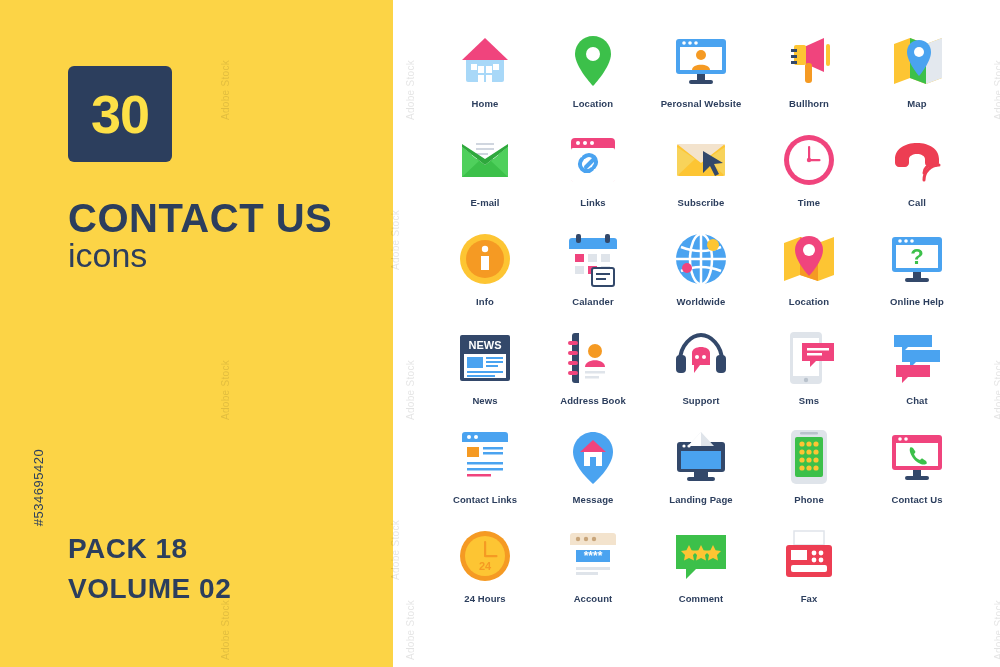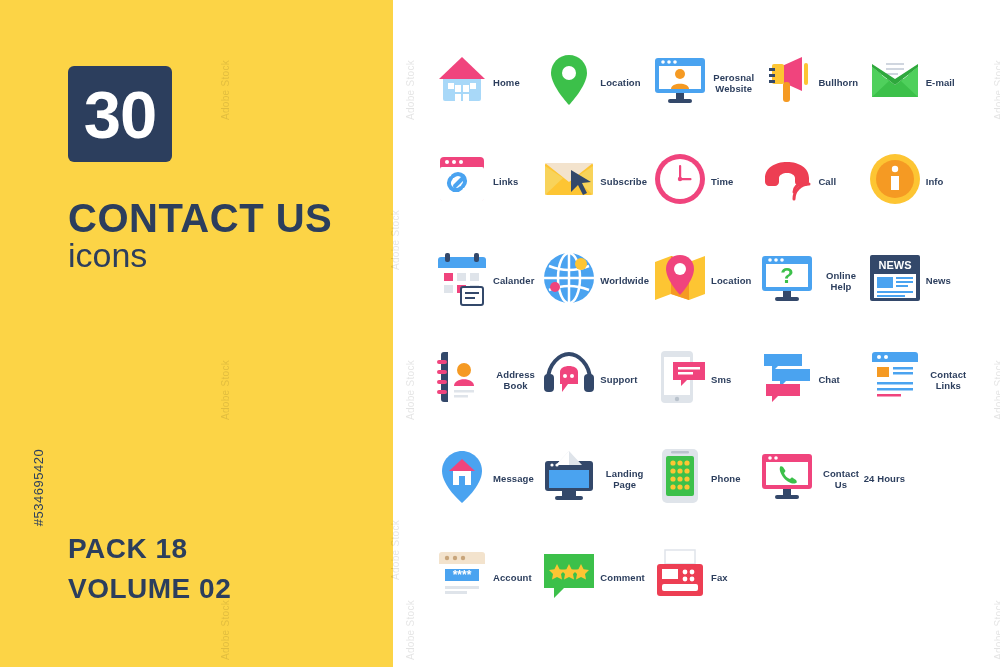--- a/index.html
+++ b/index.html
@@ -21,22 +21,22 @@
     background: #fcd446;
   }
   #badge {
     position: absolute; left: 68px; top: 66px;
     width: 104px; height: 96px;
     background: #2c3e5d;
     border-radius: 6px;
     display: flex; align-items: center; justify-content: center;
   }
   #badge-number {
-    color: #ffffff;
-    font-size: 67px;
+    color: #fde047;
+    font-size: 54px;
     font-weight: bold;
     letter-spacing: -1px;
     line-height: 1;
   }
   #title-main {
     position: absolute; left: 68px; top: 196px;
     color: #2c3e5d;
     font-size: 40px;
     font-weight: bold;
     letter-spacing: 0.5px;
@@ -76,21 +76,21 @@
     position: absolute;
     left: 38px; top: 30px;
     width: 540px;
     display: grid;
     grid-template-columns: repeat(5, 1fr);
     grid-template-rows: repeat(6, 99px);
     row-gap: 0px;
   }
   .icon-cell {
     display: flex;
-    flex-direction: row;
+    flex-direction: column;
     align-items: center;
     justify-content: flex-start;
   }
   .icon-art {
     width: 62px; height: 62px;
     position: relative;
   }
   .icon-label {
     margin-top: 6px;
     font-size: 9.5px;
@@ -184,20 +184,32 @@
             <rect x="13" y="19" width="6" height="3" fill="#33486a"></rect>
             <rect x="13" y="25" width="6" height="3" fill="#33486a"></rect>
             <rect x="13" y="31" width="6" height="3" fill="#33486a"></rect>
             <rect x="27" y="33" width="7" height="20" rx="3" fill="#f59a23"></rect>
             <path d="M50 16 L50 34" stroke="#fdc533" stroke-width="4" stroke-linecap="round"></path>
           </svg>
         </div>
         <div class="icon-label">Bullhorn</div>
       </div>
 
+      <div class="icon-cell">
+        <div class="icon-art">
+          <svg viewBox="0 0 62 62" width="62" height="62">
+            <path d="M8 14 L24 8 L40 14 L56 8 L56 48 L40 54 L24 48 L8 54 Z" fill="#fdc533"></path>
+            <path d="M24 8 L40 14 L40 54 L24 48 Z" fill="#3cc04a"></path>
+            <path d="M40 14 L56 8 L56 48 L40 54 Z" fill="#e3e8ee"></path>
+            <path d="M33 10 C26 10 21 15 21 22 C21 32 33 46 33 46 C33 46 45 32 45 22 C45 15 40 10 33 10 Z" fill="#4aa3f0"></path>
+            <circle cx="33" cy="22" r="5" fill="#ffffff"></circle>
+          </svg>
+        </div>
+        <div class="icon-label">Map</div>
+      </div>
 
       <div class="icon-cell">
         <div class="icon-art">
           <svg viewBox="0 0 62 62" width="62" height="62">
             <path d="M8 18 L31 36 L54 18 L54 48 L8 48 Z" fill="#3cc04a"></path>
             <rect x="18" y="8" width="26" height="22" fill="#ffffff"></rect>
             <rect x="22" y="14" width="18" height="2" fill="#d0d6df"></rect>
             <rect x="22" y="19" width="18" height="2" fill="#d0d6df"></rect>
             <rect x="22" y="24" width="12" height="2" fill="#d0d6df"></rect>
             <path d="M8 18 L31 36 L54 18 L54 15 L31 30 L8 15 Z" fill="#2ea83c"></path>
@@ -492,20 +504,29 @@
             <circle cx="20" cy="13" r="1.8" fill="#ffffff"></circle>
             <path d="M24 22 C24 21 26 21 27 22 L29 25 C30 26 29 27 28 28 C29 31 31 33 34 34 C35 33 36 32 37 33 L40 35 C41 36 41 38 40 38 C36 40 30 36 27 32 C25 29 23 25 24 22 Z" fill="#3cc04a"></path>
             <rect x="27" y="44" width="8" height="6" fill="#33486a"></rect>
             <rect x="19" y="50" width="24" height="4" rx="2" fill="#33486a"></rect>
           </svg>
         </div>
         <div class="icon-label">Contact Us</div>
       </div>
 
       <div class="icon-cell">
+        <div class="icon-art">
+          <svg viewBox="0 0 62 62" width="62" height="62">
+            <circle cx="31" cy="31" r="25" fill="#f59a23"></circle>
+            <circle cx="31" cy="31" r="20" fill="#fdc533"></circle>
+            <rect x="30" y="16" width="2.2" height="16" rx="1" fill="#f59a23"></rect>
+            <rect x="30.5" y="30" width="13" height="2.2" rx="1" fill="#f59a23"></rect>
+            <text x="31" y="45" font-family="Liberation Sans, sans-serif" font-size="11" font-weight="bold" fill="#f59a23" text-anchor="middle">24</text>
+          </svg>
+        </div>
         <div class="icon-label">24 Hours</div>
       </div>
 
       <div class="icon-cell">
         <div class="icon-art">
           <svg viewBox="0 0 62 62" width="62" height="62">
             <rect x="8" y="8" width="46" height="46" rx="3" fill="#f3e3cd"></rect>
             <rect x="8" y="20" width="46" height="34" fill="#ffffff"></rect>
             <circle cx="16" cy="14" r="2.2" fill="#c8a57b"></circle>
             <circle cx="24" cy="14" r="2.2" fill="#c8a57b"></circle>

